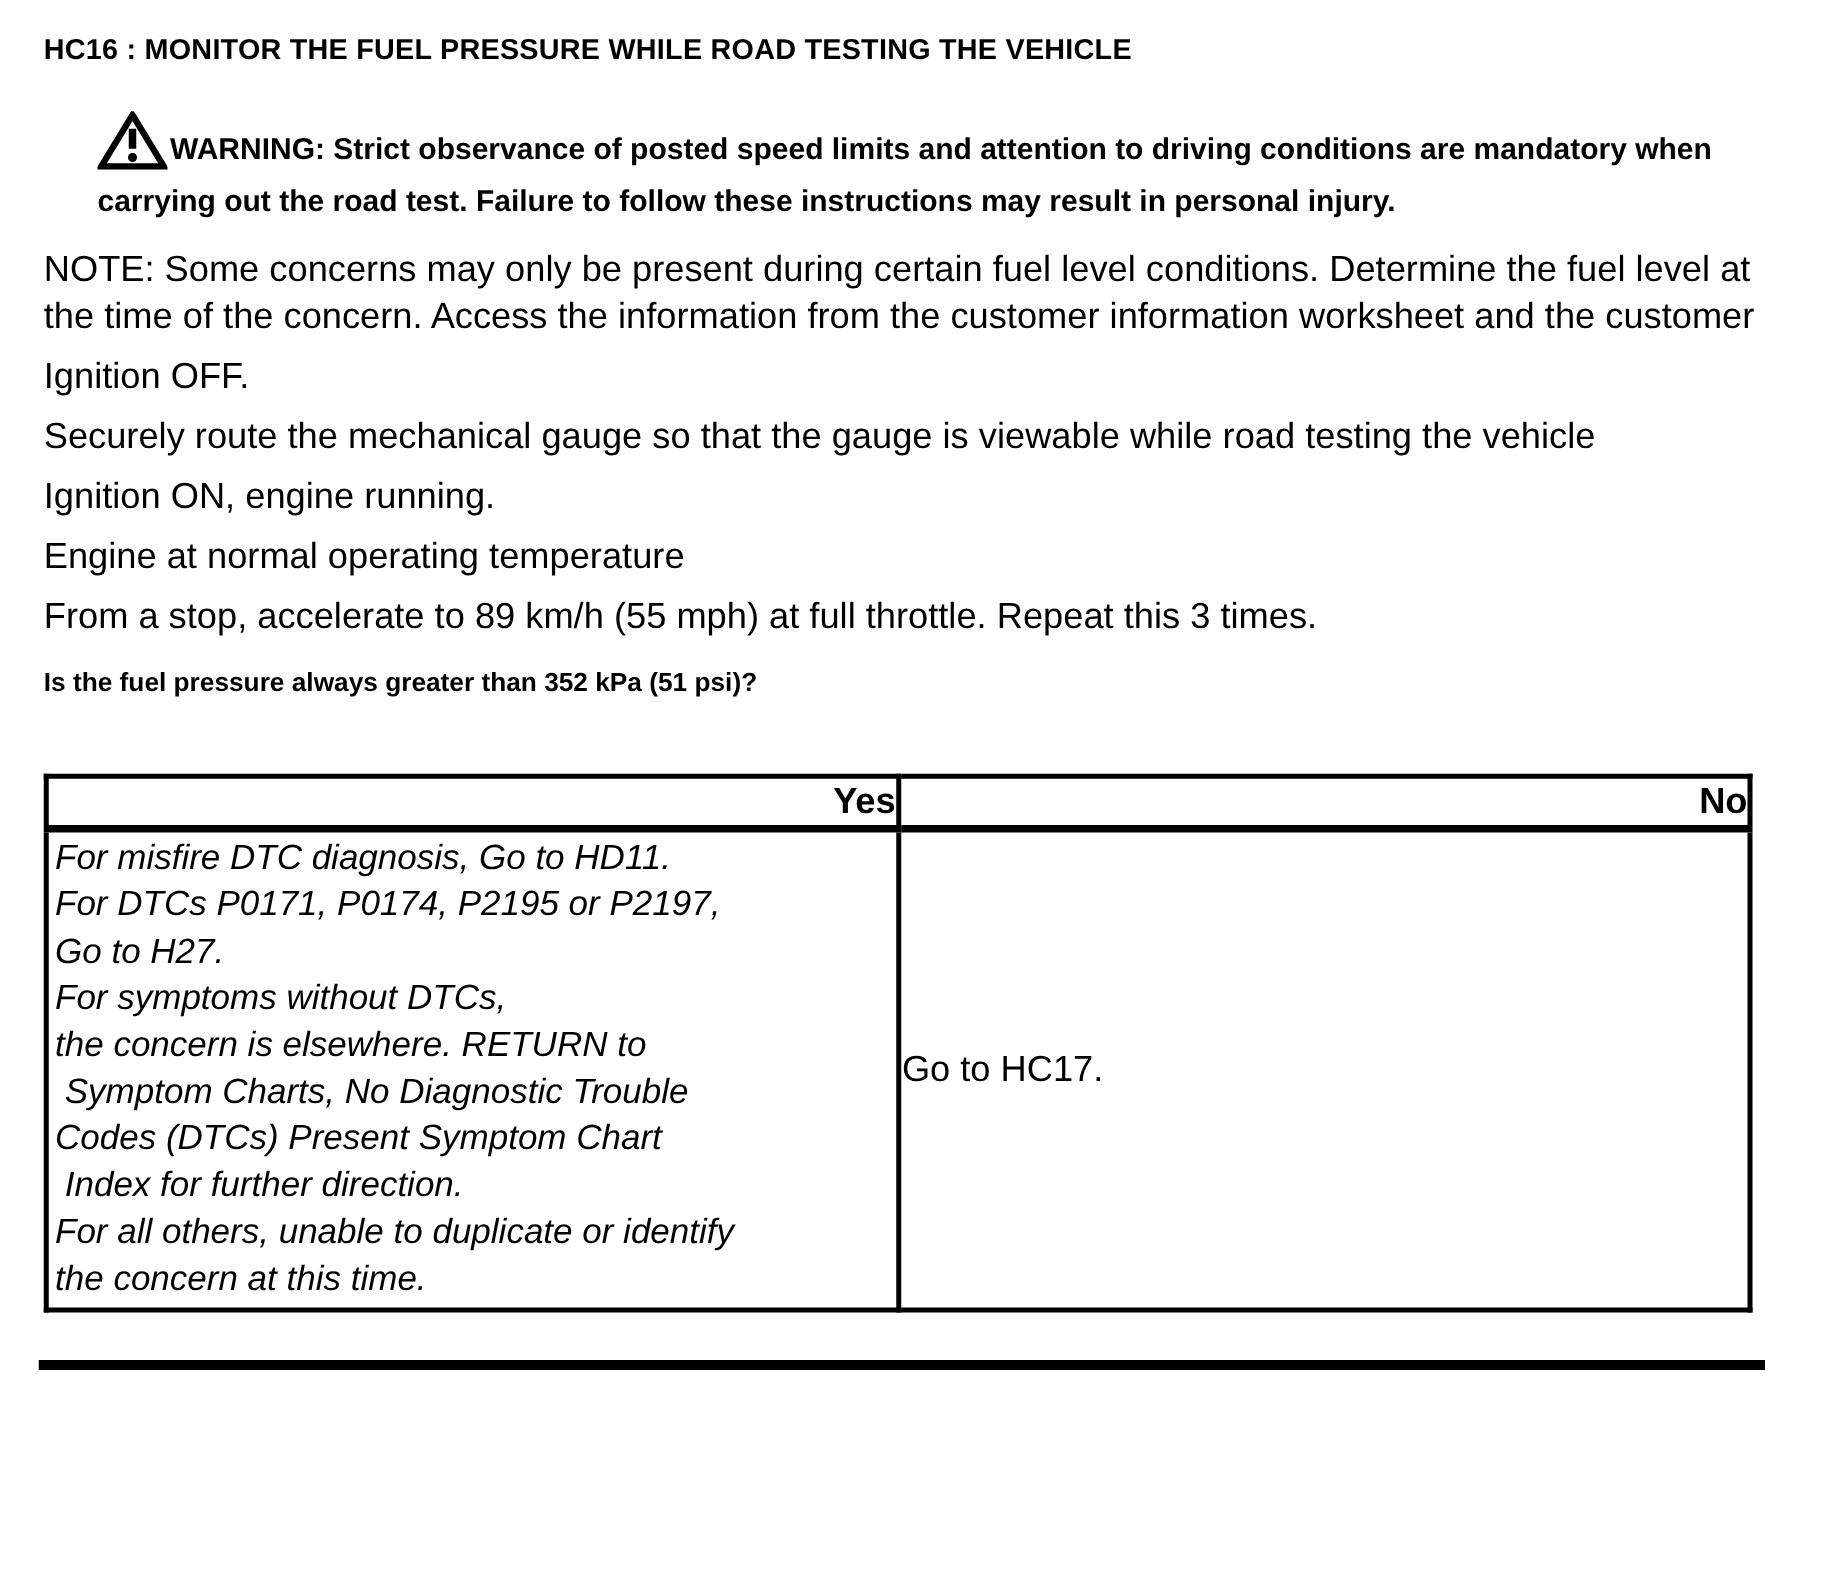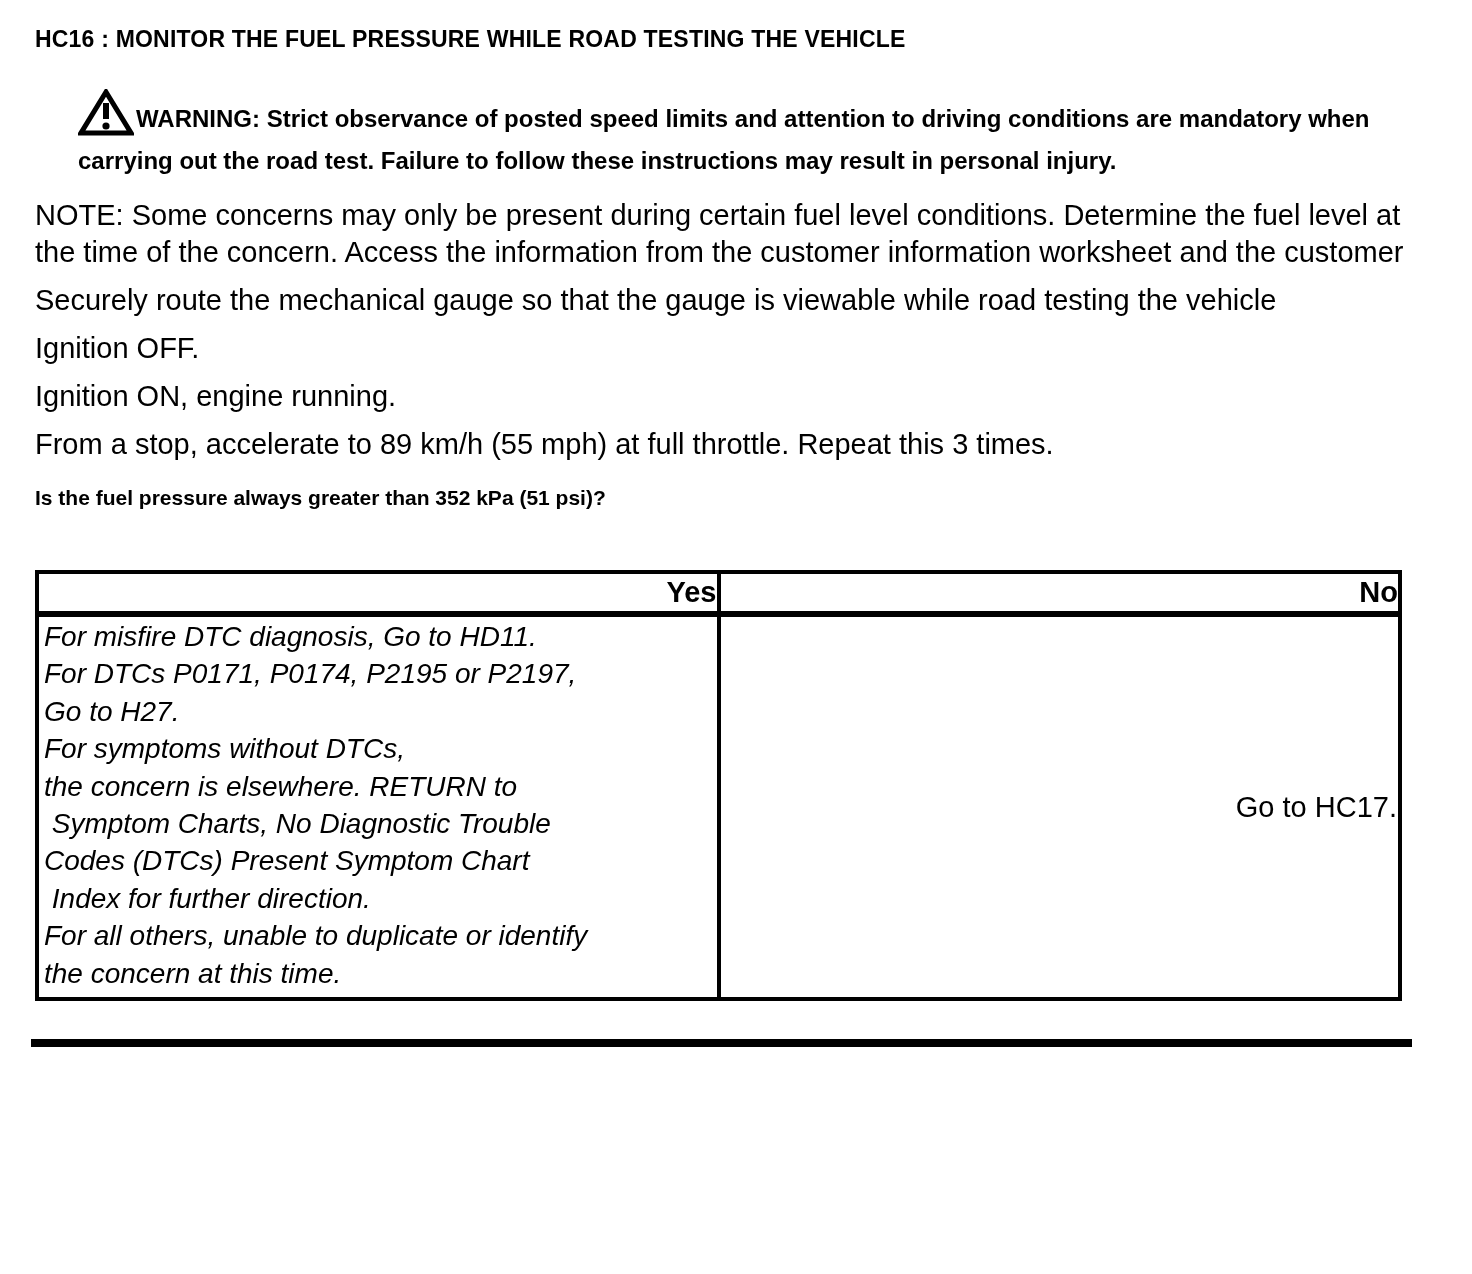--- a/index.html
+++ b/index.html
@@ -80,21 +80,21 @@
     padding: 1px 4px 5px 5px;
     font-size: 28px;
     line-height: 37.4px;
   }
   td.yes-cell .cell-line {
     white-space: pre-wrap;
     font-style: italic;
   }
   td.no-cell {
     vertical-align: middle;
-    text-align: right;
+    text-align: left;
     font-size: 29px;
   }
   .bottom-rule {
     margin-top: 38px;
     margin-left: -4px;
     width: 1381px;
     height: 8px;
     background: #000000;
   }
 </style>
@@ -108,23 +108,24 @@
   <div class="warning-para">
     <span class="warn-icon"><svg width="56" height="48" viewBox="0 0 56 48" aria-hidden="true">
       <polygon points="28,3 53,44 3,44" fill="none" stroke="#000000" stroke-width="5" stroke-linejoin="miter"></polygon>
       <rect x="25" y="14" width="6" height="16" fill="#000000"></rect>
       <circle cx="28" cy="37" r="3.6" fill="#000000"></circle>
     </svg></span><span>WARNING: Strict observance of posted speed limits and attention to driving conditions are mandatory when carrying out the road test. Failure to follow these instructions may result in personal injury.</span>
   </div>
 
   <div class="note-para">NOTE: Some concerns may only be present during certain fuel level conditions. Determine the fuel level at the time of the concern. Access the information from the customer information worksheet and the customer</div>
 
+  <div class="step-para">Ignition OFF.</div>
   <div class="step-para">Securely route the mechanical gauge so that the gauge is viewable while road testing the vehicle</div>
-  <div class="step-para">Ignition OFF.</div>
   <div class="step-para">Ignition ON, engine running.</div>
+  <div class="step-para">Engine at normal operating temperature</div>
   <div class="step-para">From a stop, accelerate to 89 km/h (55 mph) at full throttle. Repeat this 3 times.</div>
 
   <div class="question-para">Is the fuel pressure always greater than 352 kPa (51 psi)?</div>
 
   <table class="decision-table">
     <thead>
       <tr>
         <th>Yes</th>
         <th>No</th>
       </tr>

